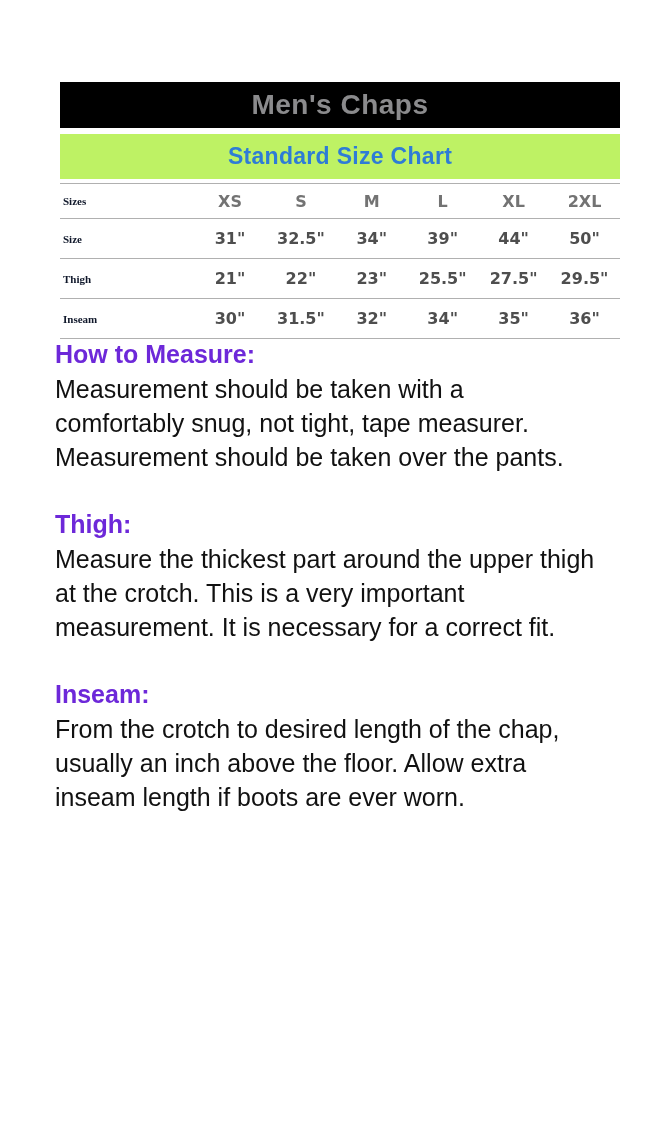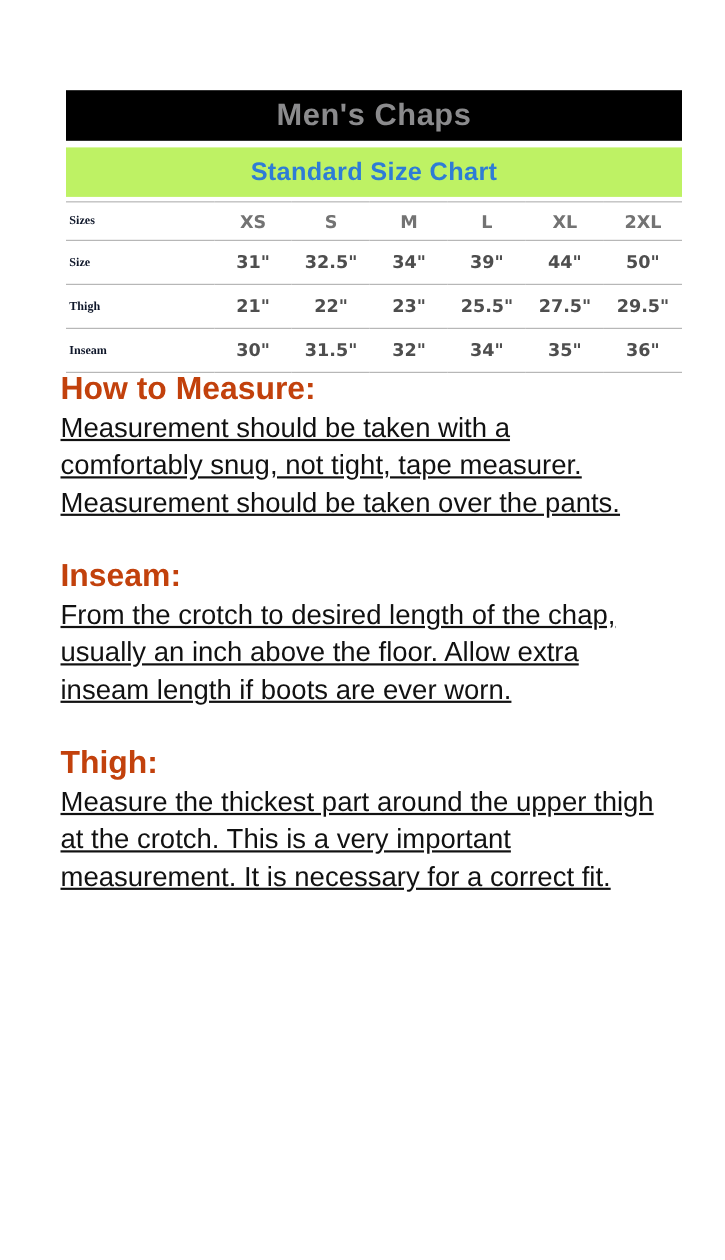--- a/index.html
+++ b/index.html
@@ -89,31 +89,30 @@
 
   
   .sections {
     position: absolute;
     left: 55px;
     top: 337px;
     width: 552px;
   }
   .sections h2 {
     margin: 0;
-    font-size: 29px;
+    font-size: 25px;
     line-height: 35px;
     font-weight: bold;
-    color: #c2410c;
+    color: #6d28d9;
   }
   .sections p {
     margin: 0 10px 33px 0;
     font-size: 25px;
     line-height: 34px;
     color: #111111;
-    text-decoration: underline;
   }
 </style>
 </head>
 <body>
 
 <div class="chart">
   <div class="banner-title">
     <span>Men's Chaps</span>
   </div>
   <div class="banner-sub">
@@ -165,20 +164,20 @@
 </div>
 
 <div class="sections">
   <section>
     <h2>How to Measure:</h2>
     <p>Measurement should be taken with a comfortably snug, not tight, tape measurer. Measurement should be taken over the pants.</p>
   </section>
   <section>
   </section>
   <section>
+    <h2>Thigh:</h2>
+    <p>Measure the thickest part around the upper thigh at the crotch. This is a very important measurement. It is necessary for a correct fit.</p>
+  </section>
+  <section>
     <h2>Inseam:</h2>
     <p>From the crotch to desired length of the chap, usually an inch above the floor. Allow extra inseam length if boots are ever worn.</p>
-  </section>
-  <section>
-    <h2>Thigh:</h2>
-    <p>Measure the thickest part around the upper thigh at the crotch. This is a very important measurement. It is necessary for a correct fit.</p>
   </section>
 </div>
 
 </body></html>

